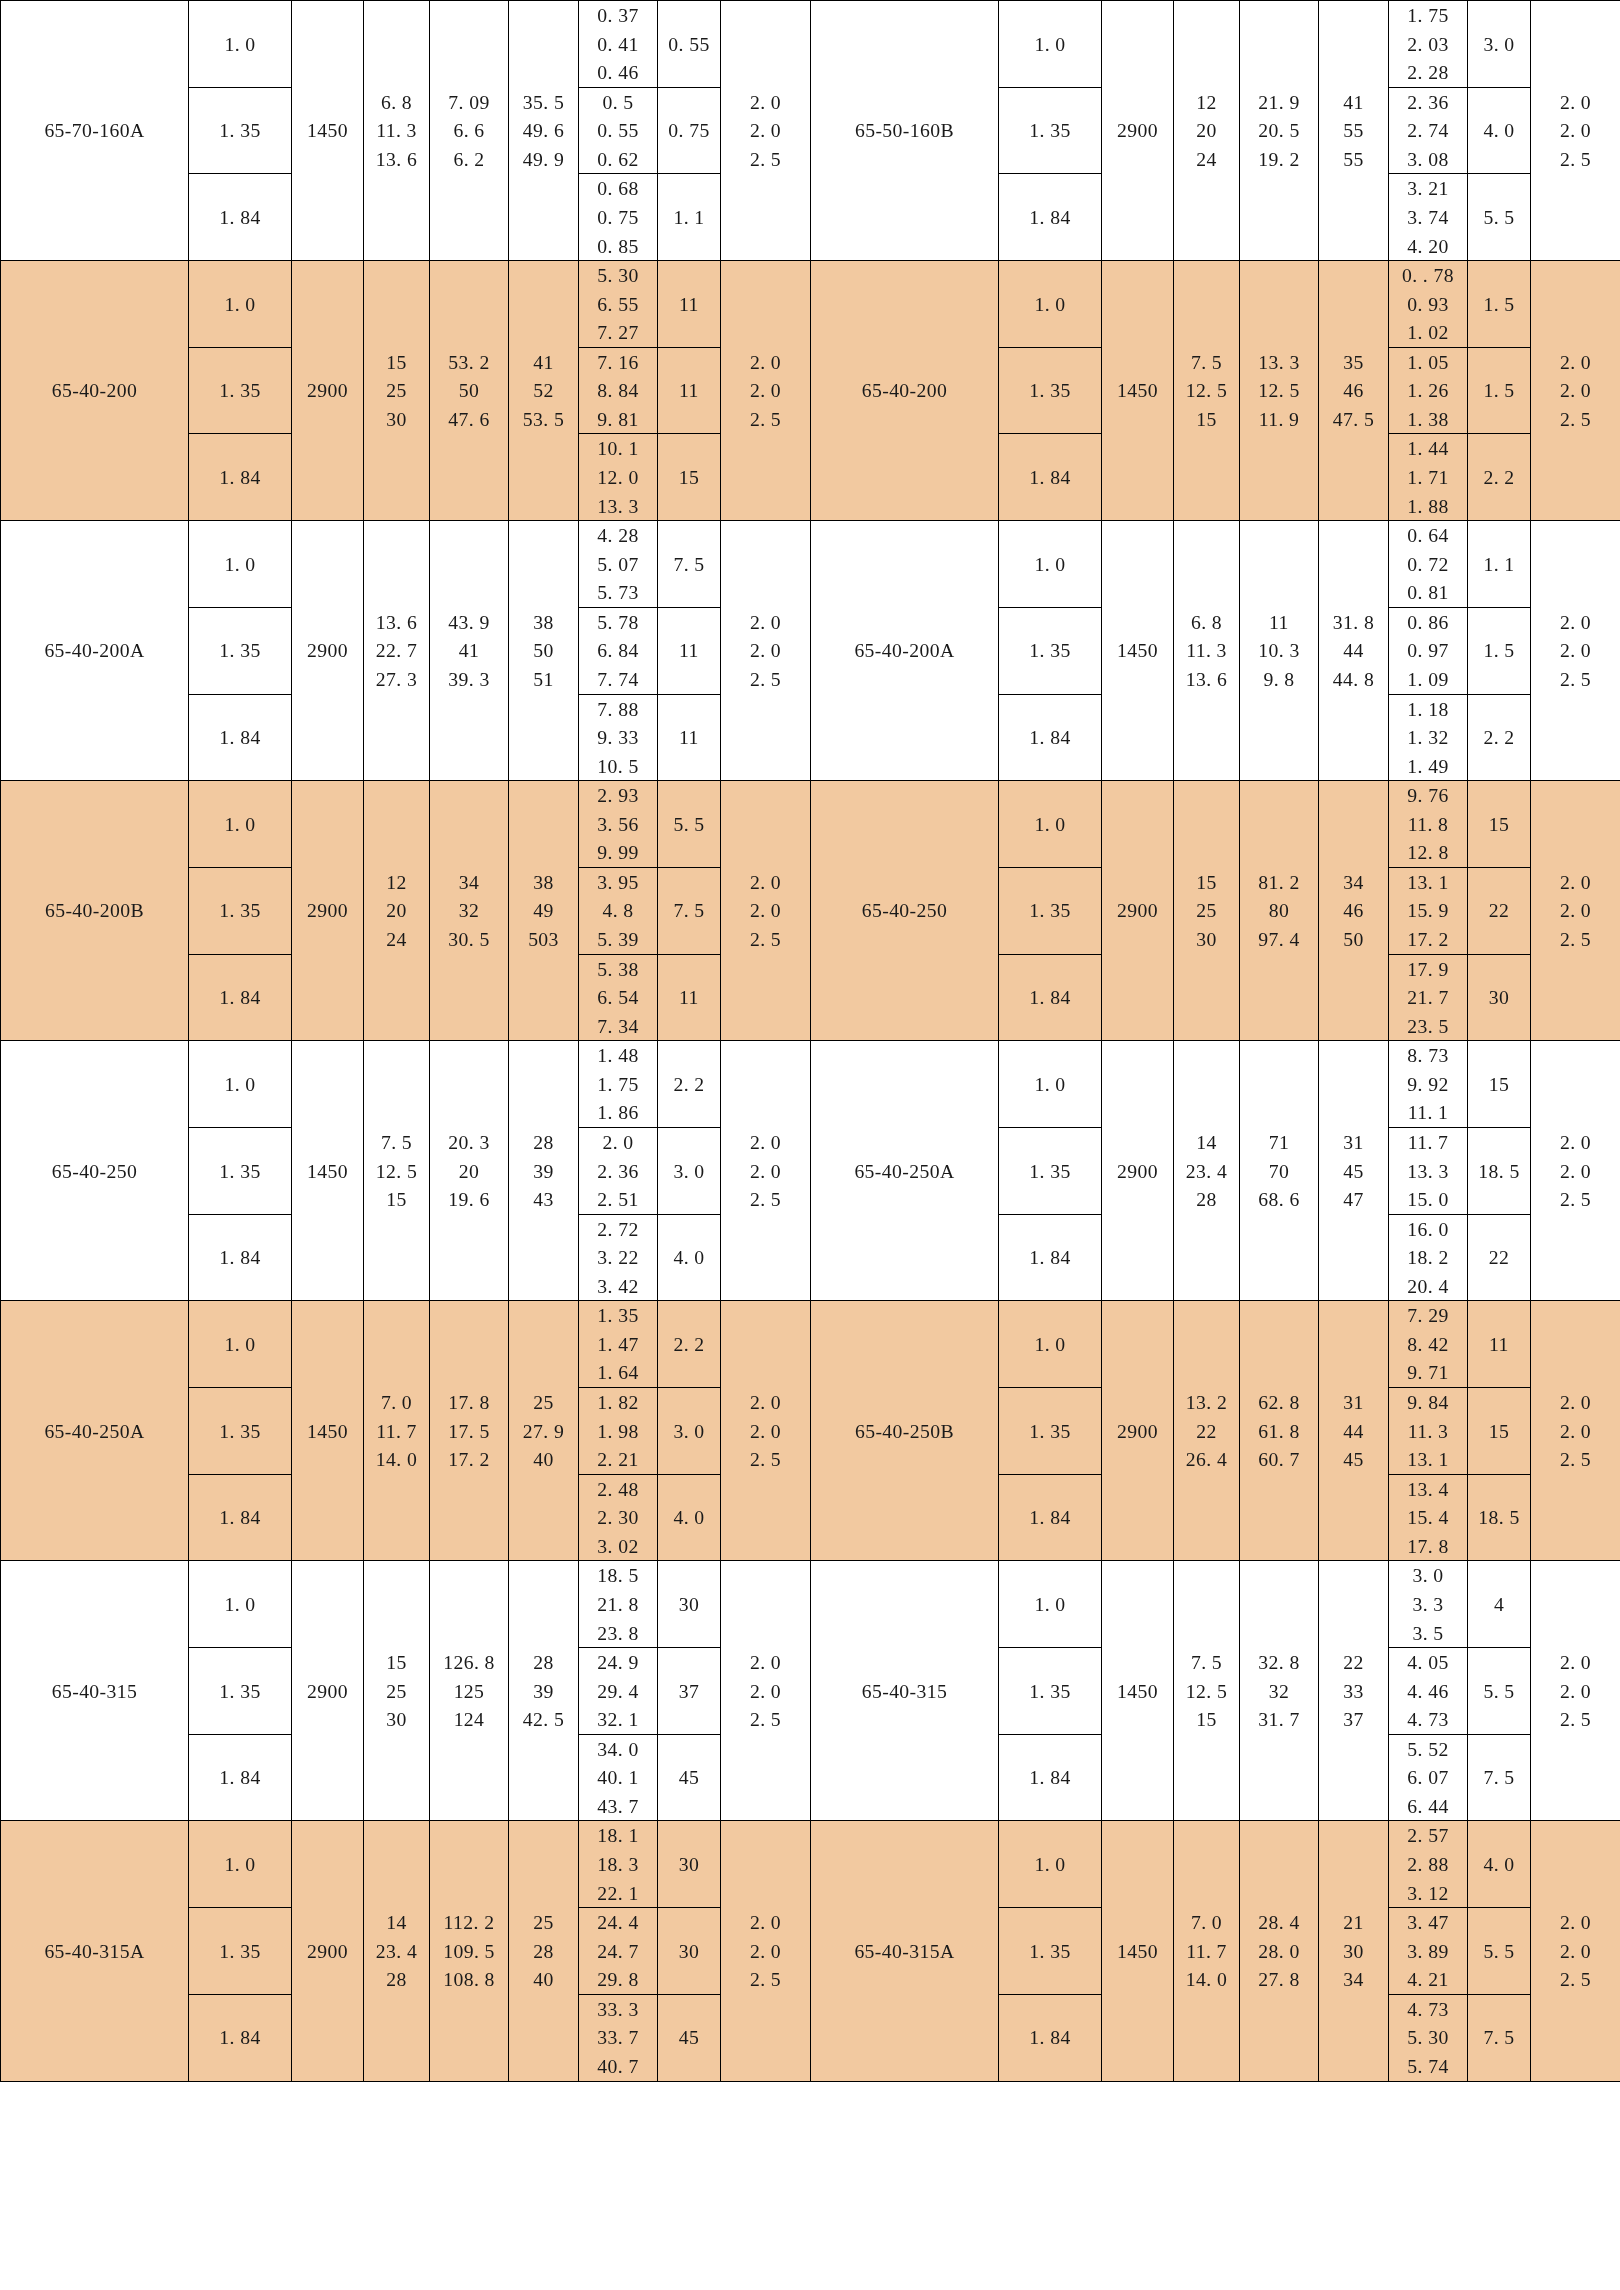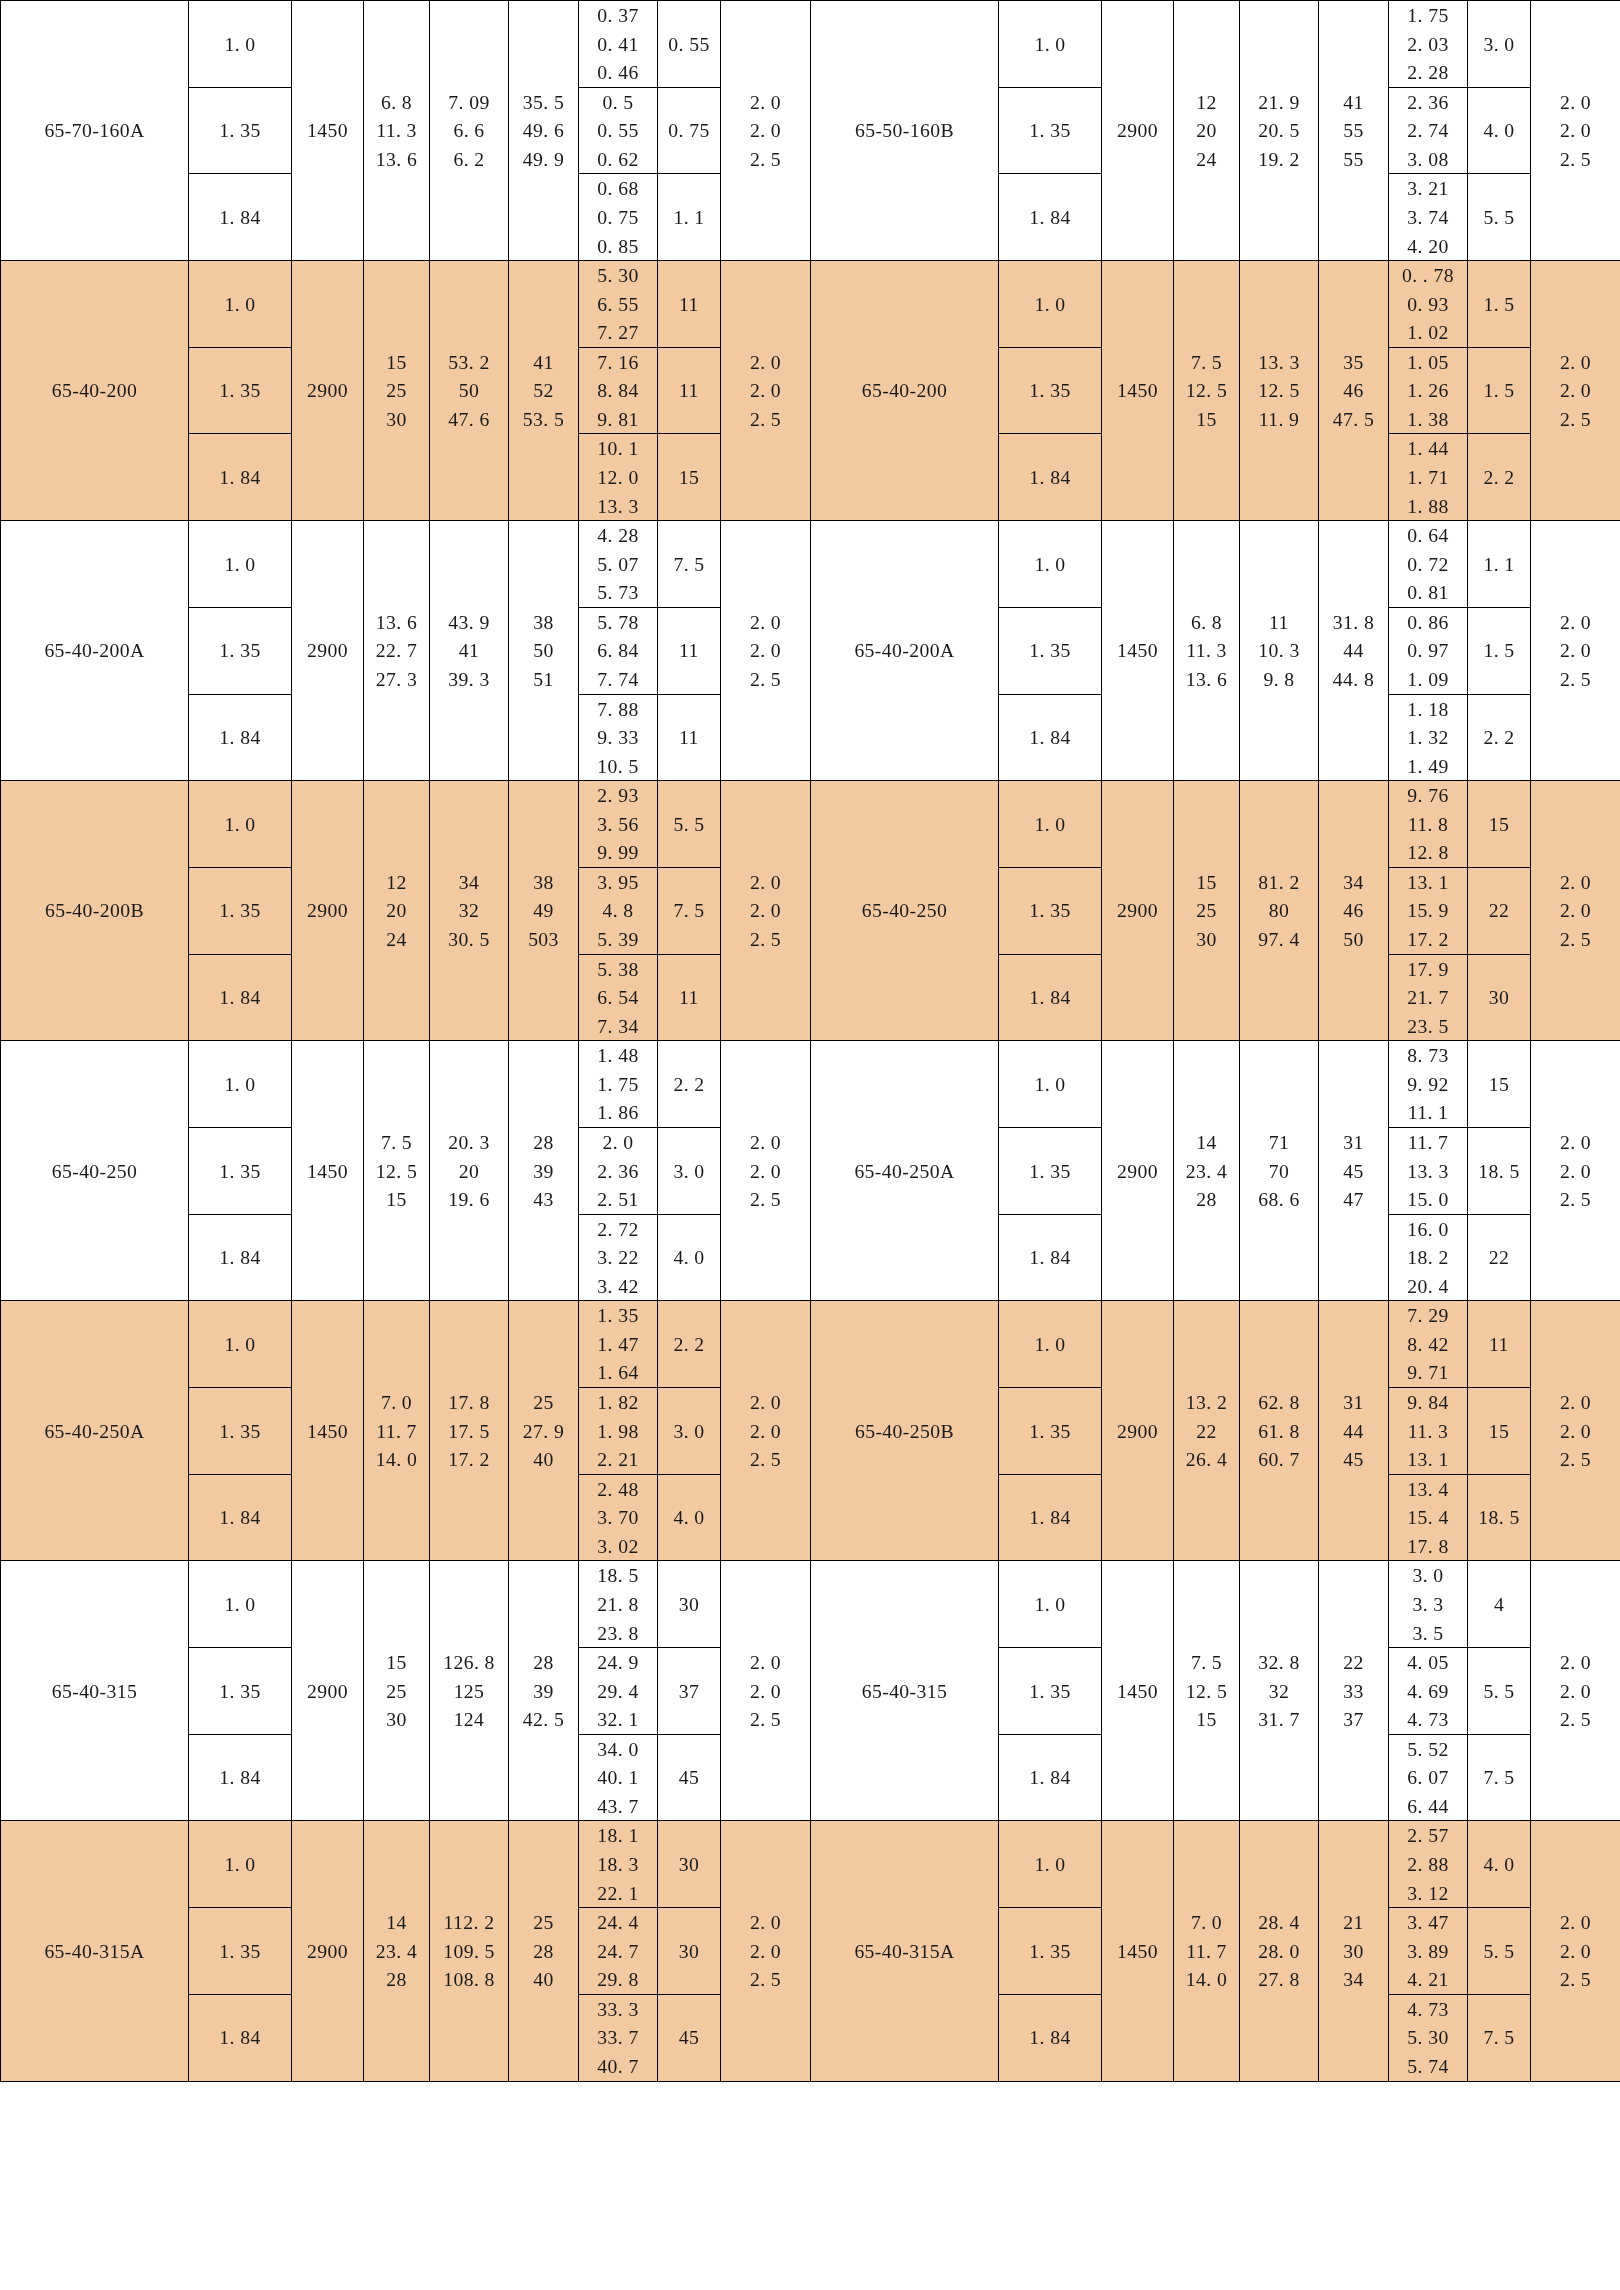--- a/index.html
+++ b/index.html
@@ -629,21 +629,21 @@
             <span class="stack">9. 84
 11. 3
 13. 1</span>
           </td>
           <td>15</td>
         </tr>
         <tr class="shade">
           <td>1. 84</td>
           <td>
             <span class="stack">2. 48
-3. 70
+2. 30
 3. 02</span>
           </td>
           <td>4. 0</td>
           <td>1. 84</td>
           <td>
             <span class="stack">13. 4
 15. 4
 17. 8</span>
           </td>
           <td>18. 5</td>
@@ -712,21 +712,21 @@
           <td>1. 35</td>
           <td>
             <span class="stack">24. 9
 29. 4
 32. 1</span>
           </td>
           <td>37</td>
           <td>1. 35</td>
           <td>
             <span class="stack">4. 05
-4. 69
+4. 46
 4. 73</span>
           </td>
           <td>5. 5</td>
         </tr>
         <tr class="plain">
           <td>1. 84</td>
           <td>
             <span class="stack">34. 0
 40. 1
 43. 7</span>

